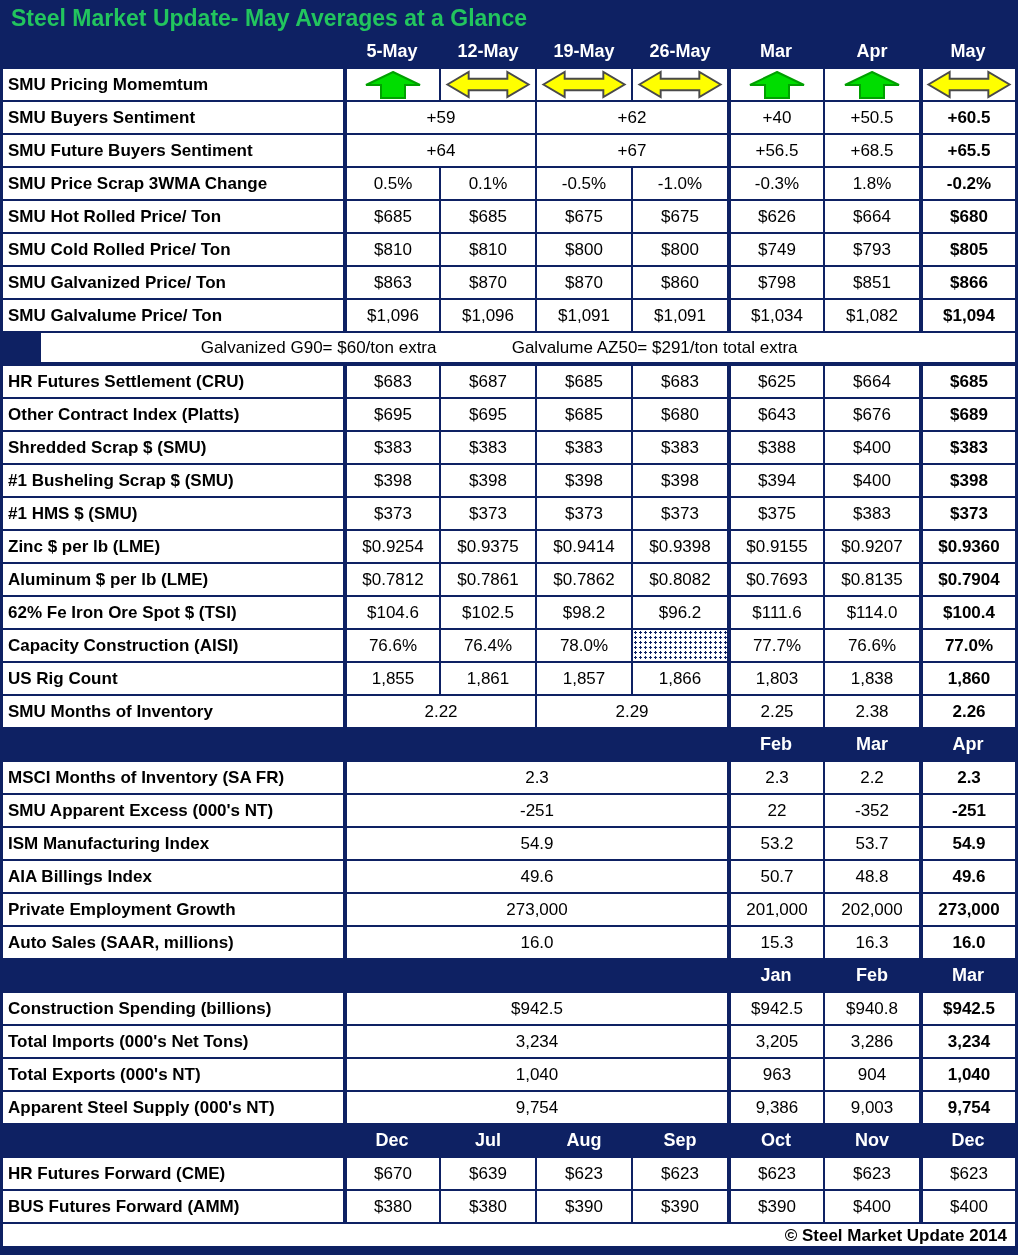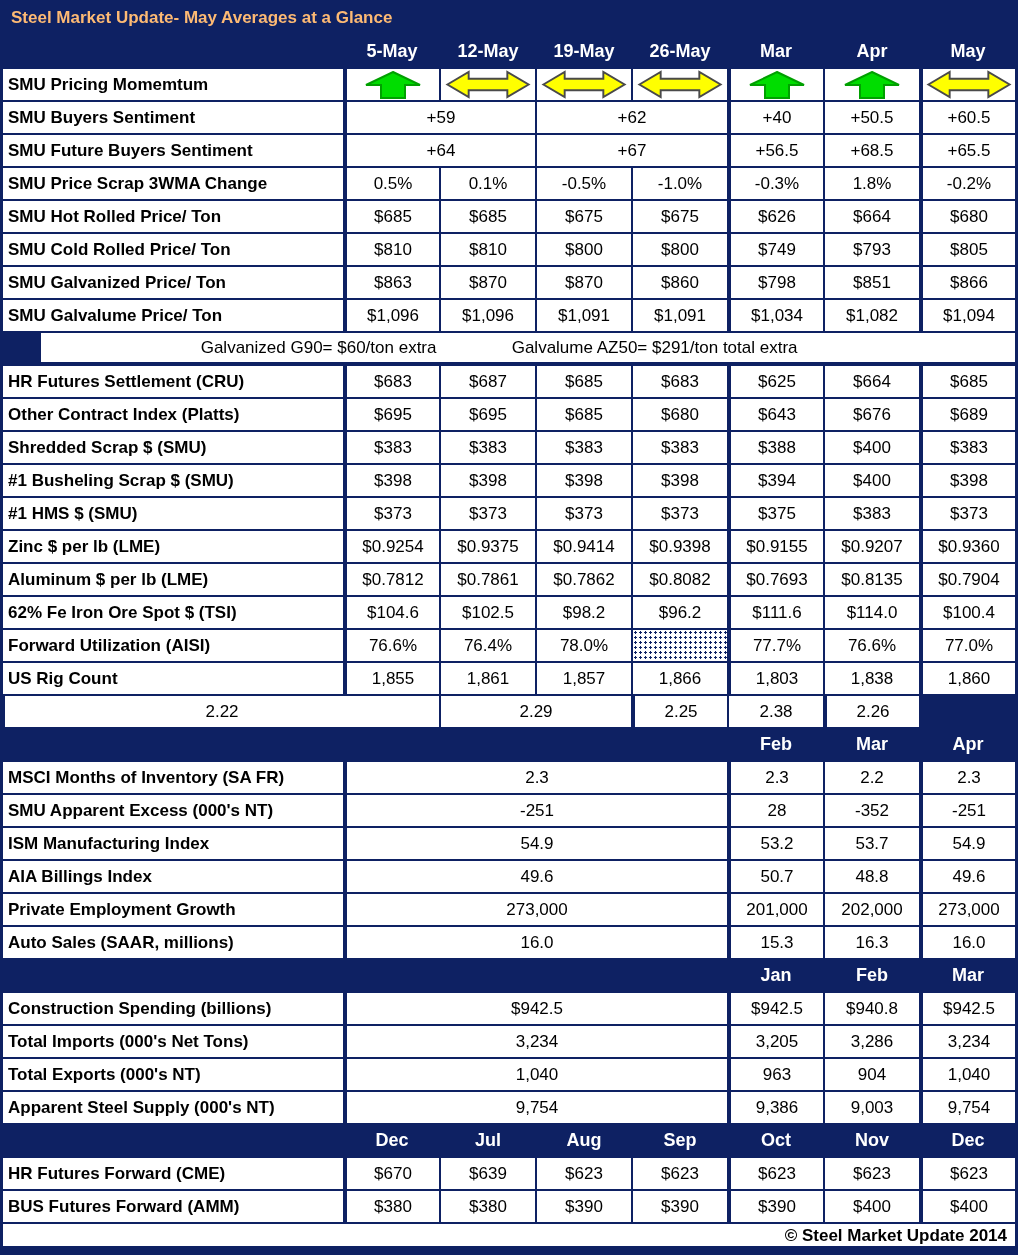--- a/index.html
+++ b/index.html
@@ -1,24 +1,24 @@
 <!DOCTYPE html>
 <html style="--navy: #0e2163;"><head>
 <meta charset="utf-8">
 <style>
   :root { --navy:#0e2163; }
   html,body { margin:0; padding:0; background:#fff; }
   body { width:1018px; font-family:"Liberation Sans", sans-serif; }
   .sheet { width:1018px; box-sizing:border-box; border-left:3px solid var(--navy); border-right:3px solid var(--navy); background:#fff; }
-  .titlebar { background:var(--navy); color:#fdba74; font-size:17px; font-weight:bold; height:36px; line-height:36px; padding-left:8px; box-sizing:border-box; white-space:nowrap; overflow:hidden; }
+  .titlebar { background:var(--navy); color:#22c55e; font-size:23px; font-weight:bold; height:36px; line-height:36px; padding-left:8px; box-sizing:border-box; white-space:nowrap; overflow:hidden; }
   .grid { display:grid; grid-template-columns:340px repeat(7,94px); grid-auto-rows:31px; column-gap:2px; row-gap:2px; background:var(--navy); padding-bottom:2px; }
   .cell { background:#fff; font-size:17px; display:flex; align-items:center; justify-content:center; overflow:hidden; white-space:nowrap; color:#000; }
   .cell.label { justify-content:flex-start; padding-left:5px; font-weight:bold; }
   .cell.navy { background:var(--navy); color:#fff; font-weight:bold; font-size:18px; }
-  .cell.bold { font-weight:normal; }
+  .cell.bold { font-weight:bold; }
   .cell.thickL { border-left:2px solid var(--navy); }
   .cell.hatch { background-color:#fff; background-image:radial-gradient(var(--navy) 1.1px, transparent 1.1px); background-size:5px 5px; }
   .cell.noteRow { position:relative; border-bottom:2px solid var(--navy); }
   .noteRow .note-seg { position:absolute; top:0; height:100%; display:flex; align-items:center; justify-content:center; font-size:17px; }
   .noteRow .seg1 { left:0; width:57%; }
   .noteRow .seg2 { left:42%; width:42%; }
   .footerbar { height:22px; line-height:24px; text-align:right; padding-right:8px; font-weight:bold; font-size:17px; color:#000; background:#fff; }
   .bottomstrip { height:10px; background:var(--navy); }
   .arrow-wrap { display:flex; align-items:center; justify-content:center; width:100%; height:100%; }
 </style>
@@ -199,53 +199,54 @@
       <div class="cell">$0.8135</div>
       <div class="cell thickL bold">$0.7904</div>
       <div class="cell label">62% Fe Iron Ore Spot $ (TSI)</div>
       <div class="cell thickL">$104.6</div>
       <div class="cell">$102.5</div>
       <div class="cell">$98.2</div>
       <div class="cell">$96.2</div>
       <div class="cell thickL">$111.6</div>
       <div class="cell">$114.0</div>
       <div class="cell thickL bold">$100.4</div>
-      <div class="cell label">Forward Utilization (AISI)</div>
+      <div class="cell label">Capacity Construction (AISI)</div>
       <div class="cell thickL">76.6%</div>
       <div class="cell">76.4%</div>
       <div class="cell">78.0%</div>
       <div class="cell hatch"></div>
       <div class="cell thickL">77.7%</div>
       <div class="cell">76.6%</div>
       <div class="cell thickL bold">77.0%</div>
       <div class="cell label">US Rig Count</div>
       <div class="cell thickL">1,855</div>
       <div class="cell">1,861</div>
       <div class="cell">1,857</div>
       <div class="cell">1,866</div>
       <div class="cell thickL">1,803</div>
       <div class="cell">1,838</div>
       <div class="cell thickL bold">1,860</div>
+      <div class="cell label">SMU Months of Inventory</div>
       <div class="cell thickL" style="grid-column: span 2;">2.22</div>
       <div class="cell" style="grid-column: span 2;">2.29</div>
       <div class="cell thickL">2.25</div>
       <div class="cell">2.38</div>
       <div class="cell thickL bold">2.26</div>
       <div class="cell navy" style="grid-column: span 5;"></div>
       <div class="cell navy">Feb</div>
       <div class="cell navy">Mar</div>
       <div class="cell navy">Apr</div>
       <div class="cell label">MSCI Months of Inventory (SA FR)</div>
       <div class="cell thickL" style="grid-column: span 4;">2.3</div>
       <div class="cell thickL">2.3</div>
       <div class="cell">2.2</div>
       <div class="cell thickL bold">2.3</div>
       <div class="cell label">SMU Apparent Excess (000's NT)</div>
       <div class="cell thickL" style="grid-column: span 4;">-251</div>
-      <div class="cell thickL">28</div>
+      <div class="cell thickL">22</div>
       <div class="cell">-352</div>
       <div class="cell thickL bold">-251</div>
       <div class="cell label">ISM Manufacturing Index</div>
       <div class="cell thickL" style="grid-column: span 4;">54.9</div>
       <div class="cell thickL">53.2</div>
       <div class="cell">53.7</div>
       <div class="cell thickL bold">54.9</div>
       <div class="cell label">AIA Billings Index</div>
       <div class="cell thickL" style="grid-column: span 4;">49.6</div>
       <div class="cell thickL">50.7</div>

